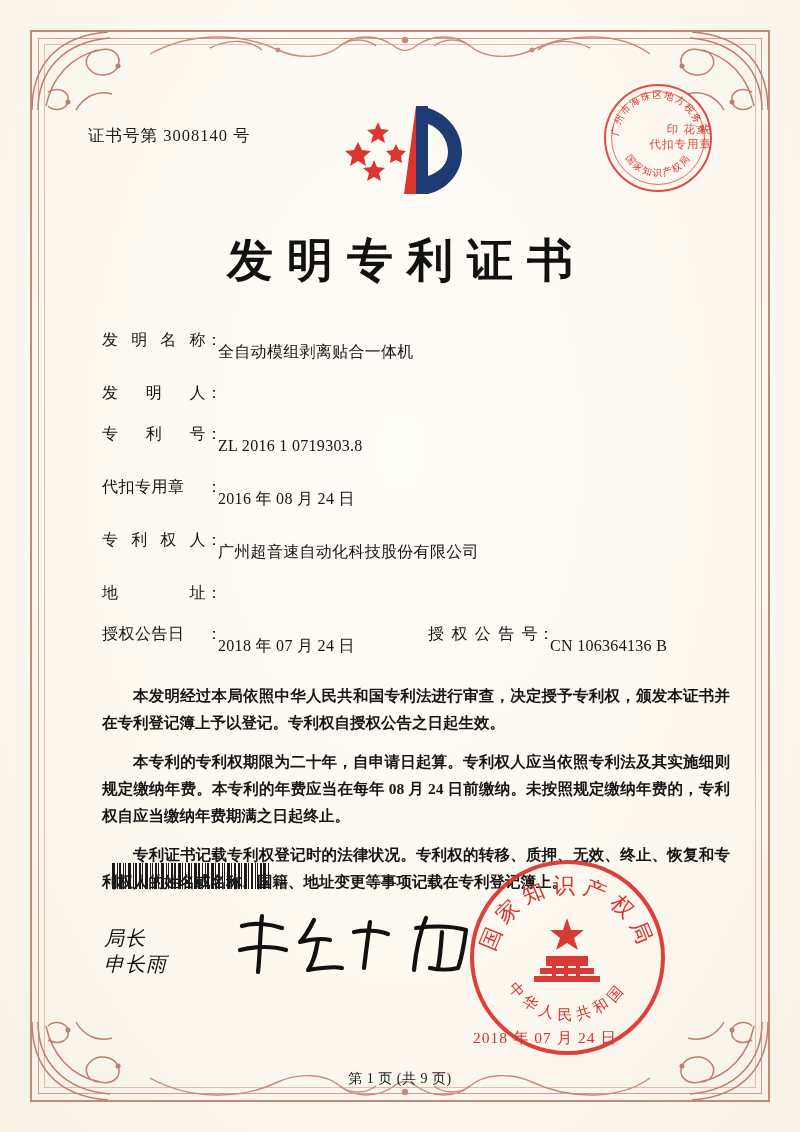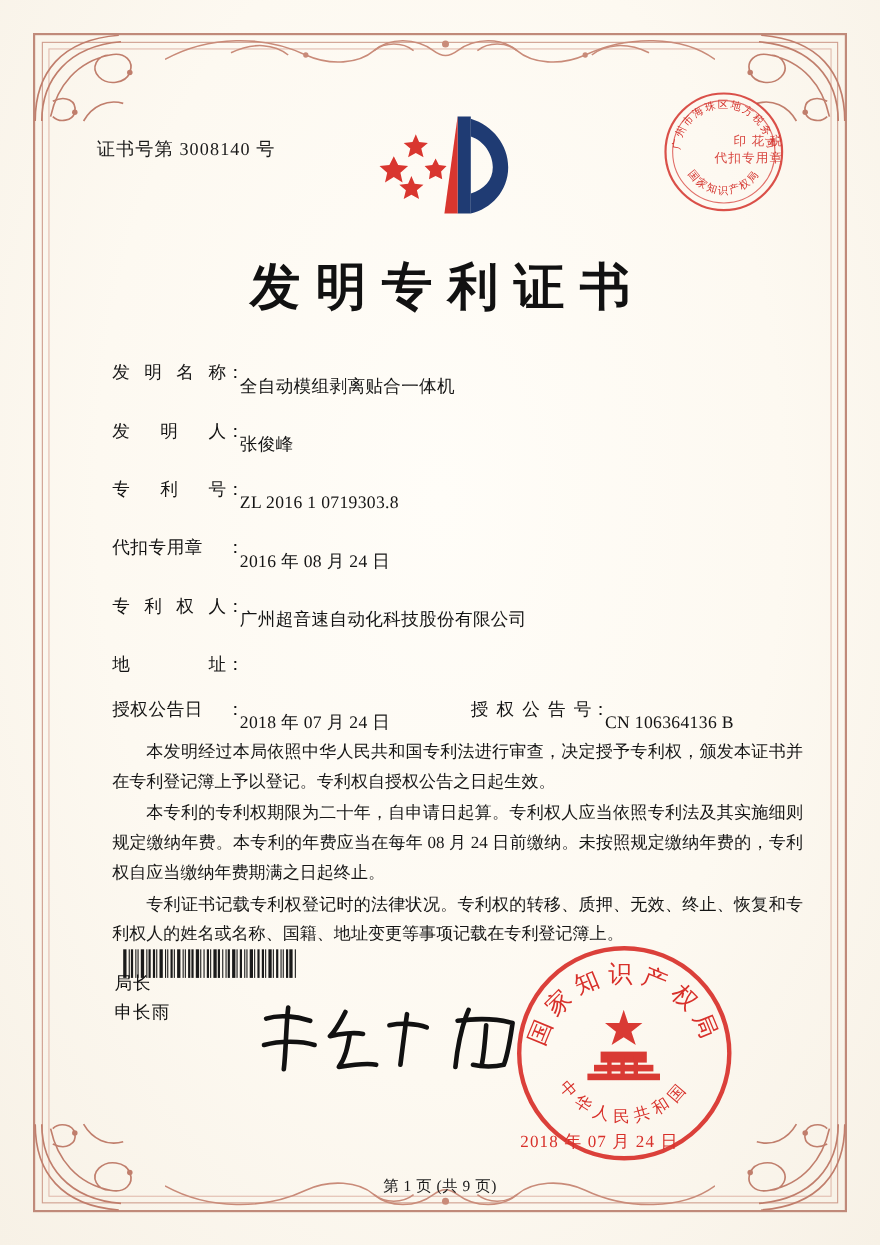--- a/index.html
+++ b/index.html
@@ -206,22 +206,23 @@
     position: absolute;
     left: 32px;
     top: 600px;
     width: 628px;
     font-size: 15.5px;
     line-height: 27px;
     color: #151515;
     text-align: justify;
   }
   .body-text p {
-    margin: 0 0 2px 0;
+    margin: 12px 0 2px 0;
     text-indent: 31px;
+    font-weight: bold;
   }
 
   
   .barcode {
     position: absolute;
     left: 42px;
     top: 793px;
     width: 200px;
     height: 26px;
     display: flex;
@@ -230,25 +231,26 @@
   .barcode i {
     display: block;
     background: #1a1a1a;
     margin-right: 1.6px;
   }
 
   
   .sign-label {
     position: absolute;
     left: 34px;
-    top: 812px;
-    font-size: 16px;
+    top: 855px;
+    font-size: 20px;
     color: #111;
     line-height: 26px;
     letter-spacing: 1px;
+    font-style: italic;
   }
   .signature {
     position: absolute;
     left: 160px;
     top: 840px;
     width: 250px;
     height: 70px;
     color: #111;
   }
 
@@ -443,21 +445,20 @@
         <span class="field-value">全自动模组剥离贴合一体机</span>
       </div>
 
       <div class="field-row">
         <span class="field-label spread">
           <span>发</span>
             <span>明</span>
             <span>人</span>
         </span>
         <span class="field-colon">：</span>
-        <span class="field-value">张俊峰</span>
       </div>
 
       <div class="field-row">
         <span class="field-label spread">
           <span>专</span>
             <span>利</span>
             <span>号</span>
         </span>
         <span class="field-colon">：</span>
         <span class="field-value">ZL 2016 1 0719303.8</span>

